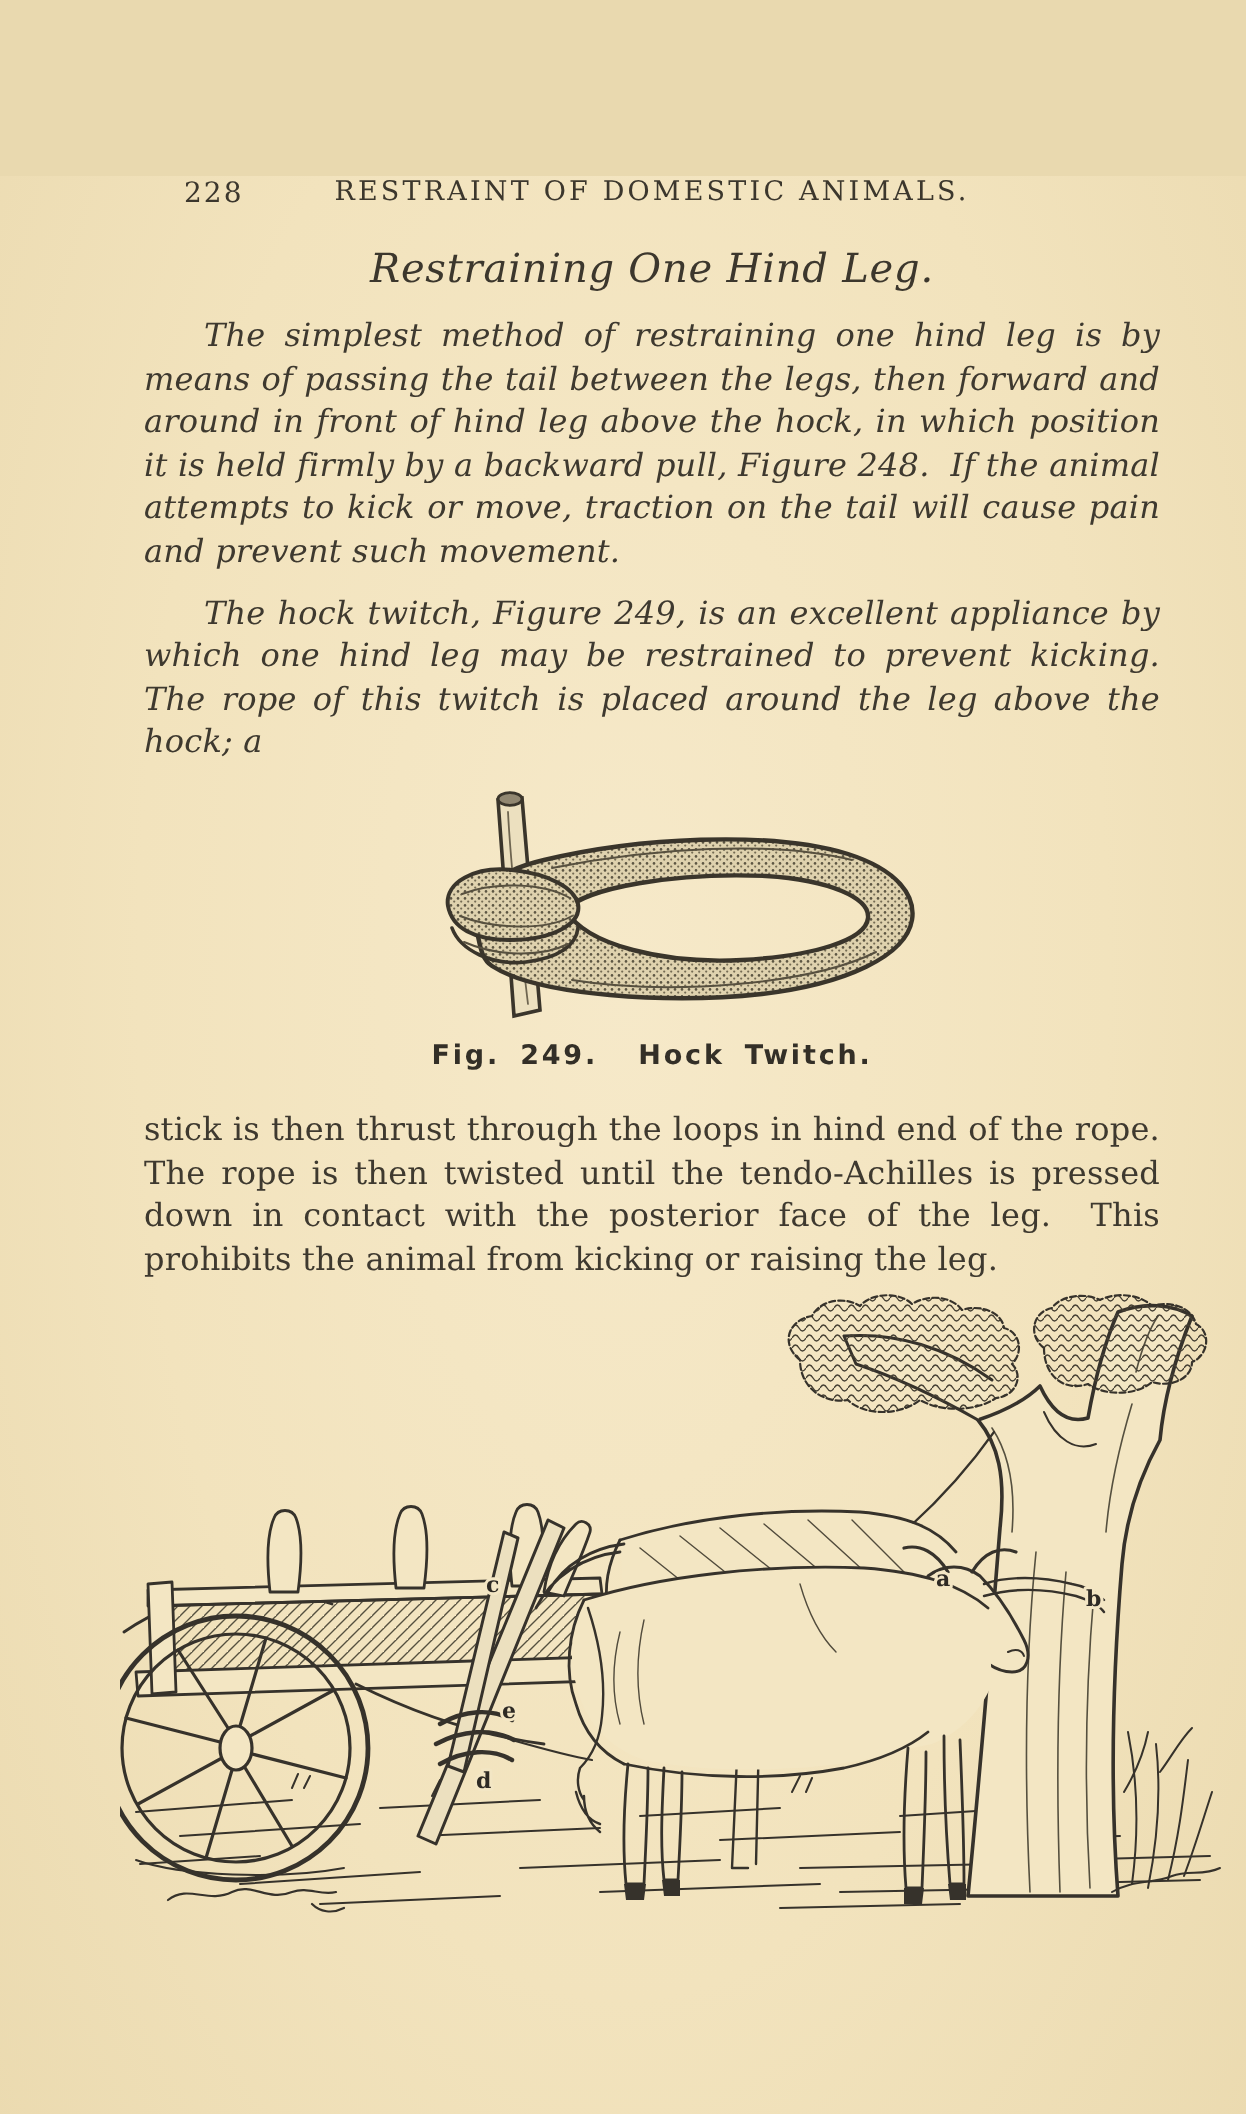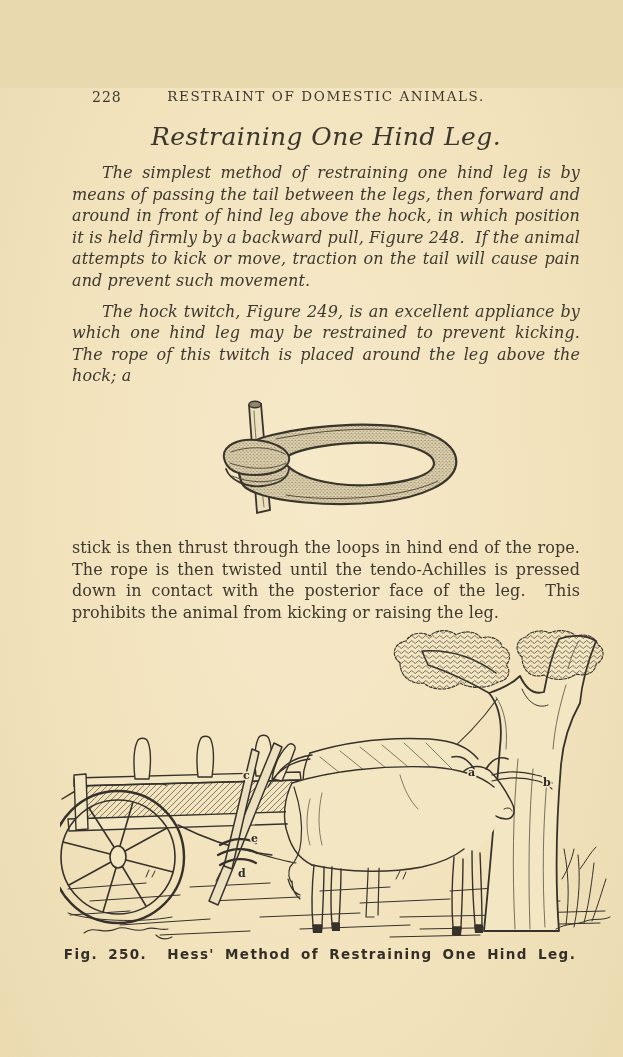--- a/index.html
+++ b/index.html
@@ -7,21 +7,21 @@
   .page{
     position:relative;width:623px;height:1057px;
     background:radial-gradient(ellipse at 50% 38%, #f6e9c9 0%, #f2e3bd 55%, #ead9ae 100%);
     font-family:"DejaVu Serif", serif;color:#3d382e;
   }
   .content{position:relative;width:508px;margin:0 auto 0 72px;}
   .running-head{position:relative;margin-top:88px;height:20px;text-align:center;
     font-size:13.5px;letter-spacing:1.6px;color:#3c372d;}
   .page-num{position:absolute;left:20px;top:1px;font-size:14px;letter-spacing:1px;}
   .section-head{margin:14px 0 0 0;font-weight:normal;font-style:italic;
-    font-size:25px;text-align:center;color:#3c372d;letter-spacing:0.4px;}
+    font-size:20px;text-align:center;color:#3c372d;letter-spacing:0.4px;}
   .body-para{margin:11px 0 0 0;font-size:16px;line-height:21.6px;
     text-align:justify;white-space:pre-wrap;color:#3e392f;letter-spacing:0.1px;}
   .body-para.indent{text-indent:30px;font-style:italic;}
   .fig{margin:10px 0 0 0;text-align:center;}
   .fig svg{display:block;margin:0 auto;}
   .fig-caption{margin-top:6px;font-family:"DejaVu Sans", sans-serif;font-weight:bold;
     font-size:13.5px;letter-spacing:1.4px;word-spacing:4px;color:#332f27;white-space:pre-wrap;}
   .fig250-wrap{margin-left:-12px;}
   .para3{margin-top:18px;}
   .letter{font-family:"DejaVu Serif", serif;font-weight:bold;font-size:11px;
@@ -60,20 +60,21 @@
           <path d="M68,14 C69,34 71,52 72,64 M74,78 C76,92 77,102 78,110" stroke-width="0.9" stroke="#6e6550"></path>
           <path fill-rule="evenodd" fill="url(#ropeTex)" stroke-width="2.2" d="M52,72 C47,57 60,44 86,38 C132,27 198,23 238,35 C263,43 272,56 270,68 C267,86 237,100 195,105 C149,110 83,106 60,91 C54,87 54,79 52,72 Z
                M97,63 C106,52 152,44 197,46 C229,48 249,57 248,67 C247,78 221,86 185,88 C147,90 107,81 97,63 Z"></path>
           <path d="M100,98 C150,106 220,100 252,84" stroke-width="1" stroke="#57503f"></path>
           <path d="M90,42 C140,32 200,28 240,38" stroke-width="1" stroke="#57503f"></path>
           <path d="M38,61 C36,49 52,41 70,43 C89,45 101,52 103,60 C105,70 90,78 69,78 C51,78 40,72 38,61 Z" fill="url(#ropeTex)" stroke-width="2"></path>
           <path d="M40,72 C44,83 60,91 77,89 C93,87 102,81 103,72" stroke-width="1.8"></path>
           <path d="M45,55 C60,49 85,49 99,57 M44,66 C59,72 86,74 100,66 M46,79 C62,86 84,87 98,80" stroke-width="1" stroke="#57503f"></path>
         </g>
       </svg>
+      <figcaption class="fig-caption">Fig. 249.  Hock Twitch.</figcaption>
     </figure>
 
     <p class="body-para para3">stick is then thrust through the loops in hind end of the rope. The rope is then twisted until the tendo-Achilles is pressed down in contact with the posterior face of the leg.  This prohibits the animal from kicking or raising the leg.</p>
 
     <figure class="fig fig250-wrap" style="margin-top:6px;">
       <svg viewBox="0 0 558 312" width="558" height="312" aria-hidden="true">
         <defs>
           <pattern id="hatchA" width="6" height="6" patternUnits="userSpaceOnUse">
             <path d="M-1,7 L7,-1 M-1,1 L1,-1" stroke="#55503f" stroke-width="0.7" fill="none"></path>
           </pattern>
@@ -157,18 +158,17 @@
 
           <g stroke="none">
             <text class="letter" x="183" y="150">c</text>
             <text class="letter" x="191" y="213">e</text>
             <text class="letter" x="178" y="248">d</text>
             <text class="letter" x="408" y="147">a</text>
             <text class="letter" x="483" y="157">b</text>
           </g>
         </g>
       </svg>
-      <figcaption class="fig-caption" style="margin-top:5px;">Fig. 250.  Hess' Method of Restraining One Hind Leg.</figcaption>
     </figure>
 
   </div>
 
 </div>
 
 </body></html>

